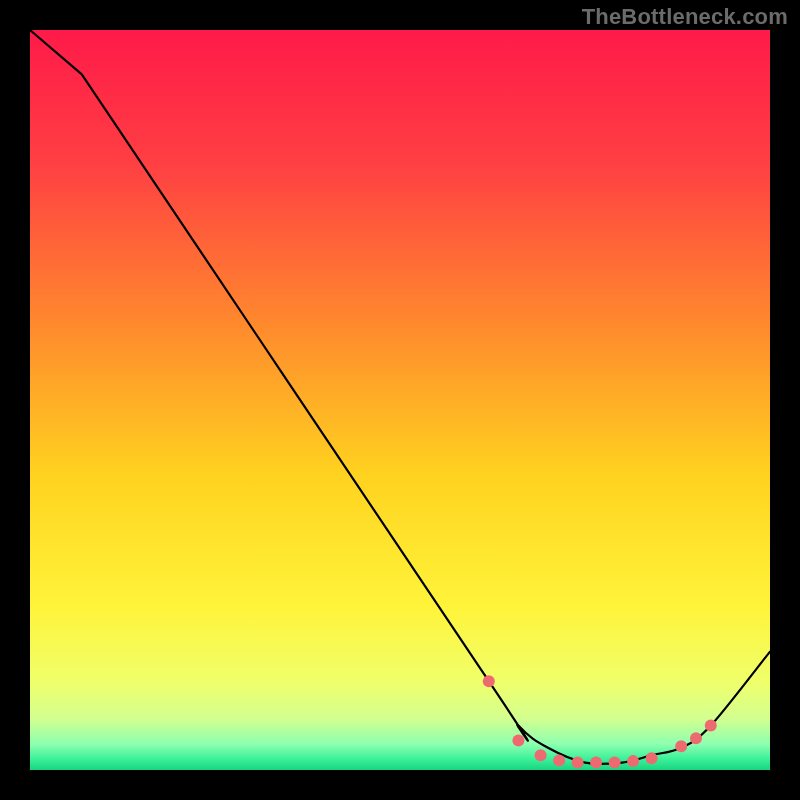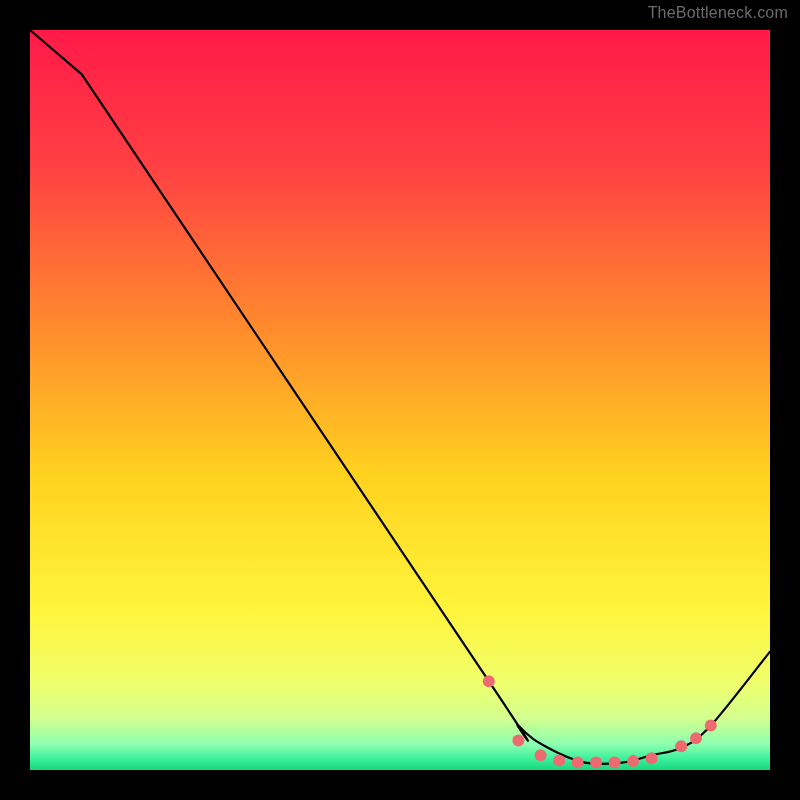--- a/index.html
+++ b/index.html
@@ -15,22 +15,22 @@
     position: relative;
     width: 800px;
     height: 800px;
     background: #000;
   }
   .watermark {
     position: absolute;
     top: 4px;
     right: 12px;
     color: #6b6b6b;
-    font-size: 16px;
-    font-weight: 400;
+    font-size: 22px;
+    font-weight: 700;
     letter-spacing: 0.2px;
     user-select: none;
   }
   svg {
     position: absolute;
     left: 0;
     top: 0;
   }
 </style>
 </head>

